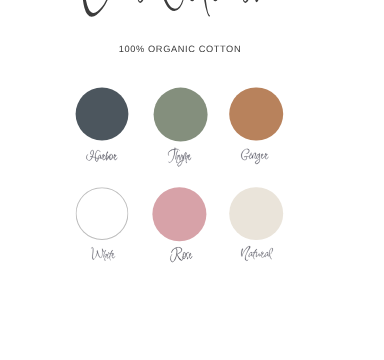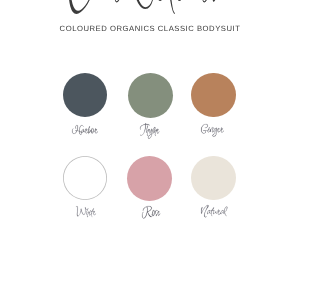--- a/index.html
+++ b/index.html
@@ -16,21 +16,21 @@
 </style>
 </head>
 <body>
 
 <div class="page">
 
   <svg class="script-head" id="script-head" preserveAspectRatio="none" viewBox="0 0 350.6 92" width="154" height="94" style="left: 65px; top: -80px;">
       <path d="M26.1 92Q16.7 92 12.1 84.7Q7.6 77.4 8 65.3Q4.5 65.7 2.2 62.9Q0 60.1 0 55Q0 49.9 2.7 43Q5.3 36.1 11.6 28.2Q14.9 24.1 18 20.7Q21.1 17.4 24.1 14.6Q27.5 9 31.1 4.9Q34.7 0.8 37.1 0.2Q37.6 0.1 37.9 0Q38.2 0 38.4 0Q39.3 0 39.3 0.5Q39.3 0.9 38.9 1.3Q38.4 1.8 37.9 2Q37.2 2.2 35.9 3.6Q34.6 5 33.4 6.5Q32.2 8 31.6 8.7Q36.1 5.5 40.5 4.1Q44.8 2.7 48.8 2.7Q54.8 2.7 60 5.3Q65.1 7.9 68.9 12.1Q72.7 16.3 74.9 21.2Q77.1 26.2 77.2 31Q77.5 40 74.8 48.4Q72.2 56.9 67.7 64.1Q63.2 71.4 57.7 76.9Q52.1 82.4 46.5 85.5Q34.7 92 26.1 92ZM29.7 88.8Q33 88.8 37 87.5Q41.1 86.3 45.9 83.7Q51.8 80.5 56.8 74.8Q61.8 69.2 65.5 62.2Q69.2 55.2 71.1 47.8Q73 40.5 72.7 33.9Q72.2 24.7 68.8 18.4Q65.4 12.1 60 8.8Q54.5 5.5 48 5.5Q42.7 5.5 37 7.8Q31.4 10.1 26 15Q19.9 23.4 16.2 35.1Q12.4 46.8 12 60.5Q12.3 60.6 12.7 60.6Q13 60.6 13.4 60.6H14.5Q16 60.6 15.6 61Q13.8 62.5 12.2 63.2Q12.4 70 14.2 75.8Q16 81.7 19.8 85.2Q23.6 88.8 29.7 88.8ZM8 61.8Q9.1 51.1 12.4 40.6Q15.6 30.2 19.9 21.2Q18.2 23.2 16.5 25.4Q14.7 27.7 13 30.1Q10.5 33.6 8.2 37.5Q5.8 41.4 4.3 45.3Q2.8 49.2 2.8 52.8Q2.8 55.8 4.1 58.3Q4.8 59.6 5.9 60.4Q6.9 61.3 8 61.8ZM81.4 75Q80.1 75 79.2 73.7Q78.4 72.4 78.5 69.5Q78.5 68.1 79.3 64.8Q80.1 61.6 81 57.6Q82 53.6 82.8 49.8Q83.5 46 83.5 43.6Q83.5 42.5 83.3 41.7Q83.1 41 82.3 41Q81.7 41 81.2 41.5Q80.7 42.1 80.2 42.6Q79.5 43.5 79.4 43.5Q79.3 43.5 79.3 43.2Q79.3 42 80.2 40.5Q81.2 39.1 82.5 39.1Q84.1 39.1 84.8 40.6Q85.5 42.2 85.5 45Q85.5 48.1 84.8 52Q84.1 55.9 83.3 59.3Q82.9 60.9 82.6 63.2Q82.3 65.5 82.3 67.7Q82.3 69.6 82.7 70.8Q83 72.1 84 72.1Q84.8 72.1 85.9 71.2Q87.1 70.2 88.7 67.9Q91 64.7 92.8 60.5Q94.7 56.4 96.3 53Q96.9 51.6 97.8 51.6Q100.1 51.6 100.1 54.1Q100.1 56 99.5 58.8Q99 61.7 99 64.3Q99 69 100.8 69Q101.7 69 102.7 67.8Q103.6 66.7 103.7 66.5Q104.3 65.8 104.8 65.8Q105.4 65.8 105.4 66.5Q105.4 67.8 103.9 69.3Q102.4 70.8 100.7 70.8Q99.1 70.8 98.2 69.7Q97.2 68.5 96.4 66.6Q95.5 64.3 95.5 62.6Q95.5 60.9 95.3 59.3Q94.6 61.7 92.9 64.4Q91.3 67.1 89.2 69.5Q87.2 72 85.1 73.5Q83 75 81.4 75ZM118 80.8Q114.8 80.8 113.1 77.8Q111.4 74.9 111.4 71.4Q111.4 68.1 112.5 64.5Q113.6 60.9 115.2 57.4Q116.9 53.9 118.7 51Q116.9 51.7 115.3 51.7Q114.5 51.7 113.9 51.5Q113.3 51.3 112.9 51.2Q112.4 52.4 111.2 55.2Q109.9 58 108.6 61Q107.2 64.1 106.2 66.2Q104.6 69.6 103.4 69.6Q102.8 69.6 102.8 68.8Q102.8 68.2 103.3 67.2Q105.6 62.9 107.7 58.7Q109.7 54.5 111.4 50.6Q111.2 50.1 111 49.2Q110.8 48.4 110.8 47.4Q110.8 46.3 111.1 45Q111.3 43.8 111.8 42.6Q112.1 41.9 112.9 40.5Q113.7 39.2 114.7 38Q115.7 36.9 116.6 36.9Q118.3 36.9 118.3 38.7Q118.3 40.4 117.3 42.6Q116.2 44.8 115.1 46.6Q114 48.5 114 49.4Q114 50.2 114.8 50.2Q115.9 50.2 117.6 49Q119.2 47.9 120.2 46.9Q120.7 46.4 121.8 45.3Q122.9 44.3 123.9 44.3Q124.9 44.3 125.2 44.9Q125.6 45.5 125.6 46.3Q125.6 47.2 124.8 48.5Q124 49.9 123 51.2Q121.9 52.5 121.2 53.4Q119.8 55.5 118 58.7Q116.2 61.9 114.9 65.5Q113.6 69.2 113.6 72.5Q113.6 74.7 114.7 77.1Q115.8 79.5 117.7 79.5Q119.4 79.5 121.4 77.7Q123.3 75.9 125.1 73.4Q126.8 70.9 128.2 68.6Q129.5 66.3 130 65.4Q130.2 64.9 130.7 64.1Q131.2 63.4 131.9 63.4Q132.5 63.4 132.5 64Q132.5 64.5 132.2 65.2Q132 65.8 131.8 66.3Q130.9 68.4 129.6 70.7Q128.3 73 127.8 73.8Q126.4 76.1 123.7 78.4Q120.9 80.8 118 80.8ZM182.8 87.2Q175.1 87.2 169.1 83.3Q163.1 79.5 159 73.1Q154.8 66.7 152.7 58.9Q150.5 51 150.5 43Q150.5 36 152.2 29.5Q153.9 23 157.5 17.8Q161.1 12.7 166.6 9.7Q172 6.7 179.5 6.7Q186.7 6.7 191.2 9.3Q195.8 11.9 198 16Q200.2 20.1 200.2 24.6Q200.2 29.1 198.1 33.3Q196 37.6 192.1 40.3Q188.1 43.1 182.4 43.3Q181.5 43.3 181.5 42.9Q181.5 42.1 183.4 41.9Q187.5 41.8 190.4 39.4Q193.3 37.1 194.8 33.4Q196.3 29.8 196.3 25.8Q196.3 21.5 194.5 17.5Q192.6 13.5 188.7 10.9Q184.8 8.3 178.7 8.3Q172.6 8.3 168.2 11Q163.8 13.7 161 18.3Q158.1 23 156.7 28.9Q155.3 34.8 155.3 41.3Q155.3 49.2 157.2 57Q159.2 64.8 162.9 71.2Q166.6 77.7 171.9 81.6Q177.2 85.4 184 85.4Q188.6 85.4 192.5 83.3Q196.4 81.3 198.9 77.2Q201.3 73 201.3 66.8Q201.3 64.6 201 62.2Q200.7 59.8 199.9 57.1Q199.8 56.8 199.8 56.4Q199.8 55.7 200.2 55.7Q200.7 55.7 201.1 56.7Q203 62.4 203 67.4Q203 73.3 200.5 77.8Q198 82.2 193.5 84.7Q189 87.2 182.8 87.2ZM216.7 79.3Q213.4 79.3 211.4 77.3Q209.3 75.3 208.3 72.2Q207.3 69 207.3 65.5Q207.3 63.4 207.7 61.5Q208.1 59.6 208.5 58.4Q208.4 57.7 208.4 56.9Q208.3 56.2 208.3 55.4Q208.3 52.5 208.9 49.1Q209.5 45.7 210.9 42.6Q212.2 39.5 214.2 37.5Q216.3 35.6 219.3 35.6Q221.9 35.6 224.4 37.8Q226.9 39.9 228.8 44Q229.9 46.3 230.4 48.9Q230.8 51.6 230.8 54.3Q230.8 58 230.1 61.6Q229.3 65.3 227.9 68.5Q226.9 70.8 225.3 73.3Q223.6 75.9 221.5 77.6Q219.4 79.3 216.7 79.3ZM217.2 77.1Q220.6 77.1 223.5 72.4Q225.6 69.1 226.5 64.8Q227.4 60.6 227.4 56.3Q227.4 53.1 227 50.1Q226.6 47.1 225.8 44.3Q225.1 41.8 223.5 39.8Q221.8 37.9 218.8 38.2Q216.4 38.4 214.6 40.6Q212.8 42.8 211.9 45.5Q210.9 48.3 210.9 50.3Q210.9 51.4 211.2 52Q211.5 51.2 212.7 49.3Q213.9 47.5 215.4 45.9Q216.9 44.4 218.2 44.4Q219.3 44.4 219.3 45.3Q218 45.4 216.8 46.8Q215.5 48.3 214.5 50.3Q213.4 52.3 212.8 54.2Q212.1 56.2 211.8 57.3Q211.7 57.7 211.5 58.3Q211.3 58.9 211.3 59.5Q211.3 60.2 212.1 61.8Q212.9 63.3 214.7 64.6Q216.5 65.9 219.6 65.9Q220.5 65.9 221.5 65.7Q222.5 65.5 223.4 65.3L224.1 65.1Q224.3 65.1 224.3 65.3Q224.3 65.6 223.7 66Q223 66.5 222.5 66.7Q221.1 67.4 219.4 67.4Q216.9 67.4 214.7 65.8Q212.4 64.3 210.7 62.3Q210.6 63.1 210.6 63.8Q210.6 64.6 210.6 65.3Q210.6 71.1 212.6 74.1Q214.6 77.1 217.2 77.1ZM249.3 91.7Q248 91.7 246.9 90.7Q245.7 89.7 244.9 88.7Q241.7 85 239.6 78.9Q237.4 72.8 236.3 65.4Q235.2 58.1 235.2 50.5Q235.2 43.4 236.2 36.7Q237.1 30 239.1 24.5Q241.1 19 244.1 15.7Q248 11.3 251.6 11.3Q253.8 11.3 255.2 13.2Q256.5 15.2 256.5 19.4Q256.5 23.4 254.9 29.5Q253.4 35.7 249.7 44.2Q248.4 47 246.9 49.8Q245.5 52.6 243.9 55.7Q243.3 56.9 242.9 56.9Q242.7 56.9 242.7 56.5Q242.7 55.7 243.4 54.4Q252.5 37.3 252.5 20.4Q252.5 13.7 249.7 13.7Q247.7 13.7 245 17.6Q241.3 23.1 239.9 30.6Q238.5 38.2 238.5 45.9Q238.5 51.7 239 57.1Q239.5 62.6 240.2 67Q240.5 68.9 241.1 72.1Q241.7 75.3 242.7 78.8Q243.7 82.4 245 85.3Q246.2 88.3 247.7 89.6Q248.1 89.9 248.6 90.2Q249 90.6 249.6 90.7Q250.5 90.7 250.5 91.2Q250.5 91.7 249.3 91.7ZM260.7 79.3Q257.4 79.3 255.4 77.3Q253.3 75.3 252.3 72.2Q251.3 69 251.3 65.5Q251.3 63.4 251.7 61.5Q252.1 59.6 252.5 58.4Q252.4 57.7 252.4 56.9Q252.3 56.2 252.3 55.4Q252.3 52.5 252.9 49.1Q253.5 45.7 254.9 42.6Q256.2 39.5 258.2 37.5Q260.3 35.6 263.3 35.6Q265.9 35.6 268.4 37.8Q270.9 39.9 272.8 44Q273.9 46.3 274.4 48.9Q274.8 51.6 274.8 54.3Q274.8 58 274.1 61.6Q273.3 65.3 271.9 68.5Q270.9 70.8 269.2 73.3Q267.6 75.9 265.5 77.6Q263.4 79.3 260.7 79.3ZM261.2 77.1Q264.6 77.1 267.5 72.4Q269.6 69.1 270.5 64.8Q271.4 60.6 271.4 56.3Q271.4 53.1 271 50.1Q270.6 47.1 269.8 44.3Q269.1 41.8 267.5 39.8Q265.8 37.9 262.8 38.2Q260.4 38.4 258.6 40.6Q256.8 42.8 255.9 45.5Q254.9 48.3 254.9 50.3Q254.9 51.4 255.2 52Q255.5 51.2 256.7 49.3Q257.9 47.5 259.4 45.9Q260.9 44.4 262.2 44.4Q263.3 44.4 263.3 45.3Q262 45.4 260.8 46.8Q259.5 48.3 258.5 50.3Q257.4 52.3 256.8 54.2Q256.1 56.2 255.8 57.3Q255.7 57.7 255.5 58.3Q255.3 58.9 255.3 59.5Q255.3 60.2 256.1 61.8Q256.9 63.3 258.7 64.6Q260.5 65.9 263.6 65.9Q264.5 65.9 265.5 65.7Q266.5 65.5 267.4 65.3L268.1 65.1Q268.3 65.1 268.3 65.3Q268.3 65.6 267.6 66Q267 66.5 266.5 66.7Q265.1 67.4 263.4 67.4Q260.9 67.4 258.7 65.8Q256.4 64.3 254.7 62.3Q254.6 63.1 254.6 63.8Q254.6 64.6 254.6 65.3Q254.6 71.1 256.6 74.1Q258.6 77.1 261.2 77.1ZM280.8 75Q279.5 75 278.7 73.7Q277.8 72.4 277.9 69.5Q277.9 68.1 278.7 64.8Q279.5 61.6 280.5 57.6Q281.4 53.6 282.2 49.8Q282.9 46 282.9 43.6Q282.9 42.5 282.7 41.7Q282.5 41 281.7 41Q281.1 41 280.6 41.5Q280.1 42.1 279.6 42.6Q278.9 43.5 278.8 43.5Q278.7 43.5 278.7 43.2Q278.7 42 279.7 40.5Q280.6 39.1 281.9 39.1Q283.5 39.1 284.2 40.6Q284.9 42.2 284.9 45Q284.9 48.1 284.2 52Q283.5 55.9 282.7 59.3Q282.3 60.9 282 63.2Q281.7 65.5 281.7 67.7Q281.7 69.6 282.1 70.8Q282.4 72.1 283.4 72.1Q284.2 72.1 285.4 71.2Q286.5 70.2 288.1 67.9Q290.4 64.7 292.2 60.5Q294.1 56.4 295.7 53Q296.3 51.6 297.2 51.6Q299.5 51.6 299.5 54.1Q299.5 56 299 58.8Q298.4 61.7 298.4 64.3Q298.4 69 300.2 69Q301.1 69 302.1 67.8Q303 66.7 303.1 66.5Q303.7 65.8 304.2 65.8Q304.8 65.8 304.8 66.5Q304.8 67.8 303.3 69.3Q301.8 70.8 300.1 70.8Q298.5 70.8 297.6 69.7Q296.6 68.5 295.8 66.6Q294.9 64.3 294.9 62.6Q294.9 60.9 294.7 59.3Q294 61.7 292.4 64.4Q290.7 67.1 288.7 69.5Q286.6 72 284.5 73.5Q282.4 75 280.8 75ZM317.4 80.8Q314.2 80.8 312.5 77.8Q310.8 74.9 310.8 71.4Q310.8 68.1 311.9 64.5Q313 60.9 314.6 57.4Q316.3 53.9 318.1 51Q316.3 51.7 314.7 51.7Q313.9 51.7 313.3 51.5Q312.7 51.3 312.3 51.2Q311.8 52.4 310.6 55.2Q309.3 58 308 61Q306.6 64.1 305.6 66.2Q304 69.6 302.8 69.6Q302.2 69.6 302.2 68.8Q302.2 68.2 302.7 67.2Q305 62.9 307.1 58.7Q309.1 54.5 310.8 50.6Q310.6 50.1 310.4 49.2Q310.2 48.4 310.2 47.4Q310.2 46.3 310.4 45Q310.7 43.8 311.2 42.6Q311.5 41.9 312.3 40.5Q313.1 39.2 314.1 38Q315.1 36.9 316 36.9Q317.7 36.9 317.7 38.7Q317.7 40.4 316.6 42.6Q315.6 44.8 314.5 46.6Q313.4 48.5 313.4 49.4Q313.4 50.2 314.2 50.2Q315.3 50.2 317 49Q318.6 47.9 319.6 46.9Q320.1 46.4 321.2 45.3Q322.3 44.3 323.3 44.3Q324.3 44.3 324.6 44.9Q325 45.5 325 46.3Q325 47.2 324.2 48.5Q323.4 49.9 322.4 51.2Q321.3 52.5 320.6 53.4Q319.2 55.5 317.4 58.7Q315.6 61.9 314.3 65.5Q313 69.2 313 72.5Q313 74.7 314.1 77.1Q315.2 79.5 317.1 79.5Q318.8 79.5 320.8 77.7Q322.7 75.9 324.4 73.4Q326.2 70.9 327.5 68.6Q328.9 66.3 329.4 65.4Q329.6 64.9 330.1 64.1Q330.6 63.4 331.3 63.4Q331.9 63.4 331.9 64Q331.9 64.5 331.6 65.2Q331.4 65.8 331.2 66.3Q330.3 68.4 329 70.7Q327.7 73 327.2 73.8Q325.8 76.1 323.1 78.4Q320.3 80.8 317.4 80.8ZM338.6 80.1Q337.3 80.1 336.8 79.2Q336.2 78.4 336.2 77.6Q336.2 76 337.6 74.3Q338.1 73.7 339 72.7Q339.9 71.6 340.3 71Q339 69.2 336.8 67.7Q334.6 66.2 332.5 63.9Q330.6 61.8 329.3 58.8Q328 55.7 328 52.9Q328 49.6 329.5 46.6Q331 43.6 333.2 41.4Q335.6 39 338.5 37.5Q341.4 36.1 344.5 36.1Q346.6 36.1 348.6 37.1Q350.6 38.1 350.6 40.4Q350.6 43.1 349.4 43.1Q348.9 43.1 348.7 42.1Q348.6 41.6 348.6 41Q348.6 40.5 348.6 40.3Q348.6 39.3 347.7 38.5Q346.8 37.8 345.7 37.8Q343.4 37.8 340.6 39.6Q337.8 41.4 335.9 43.8Q334 46.3 332.8 49.4Q331.6 52.6 331.6 55.5Q331.6 59.1 333.2 61.7Q334.8 64.3 337.1 66.3Q339.3 68.3 341.1 70.2Q342 69.1 343.1 68.1Q344.1 67.1 345 66.5Q345.8 66 346.1 66Q346.4 66 346.4 66.3Q346.4 66.8 345.5 67.5Q345.3 67.7 344.4 68.7Q343.4 69.6 342.1 71Q342.9 71.9 343.4 72.9Q343.9 73.9 343.9 75.1Q343.9 76.7 342.1 78.4Q340.3 80.1 338.6 80.1ZM339.7 77.4Q340.4 77.4 341.1 76.1Q341.7 74.9 341.7 73.7Q341.7 73.1 341.5 72.6Q341.3 72.1 341.2 72Q340.4 73 339.8 74.2Q339.1 75.3 339.1 76.2Q339.1 77.4 339.7 77.4Z" fill="#3c3c3c"></path>
     </svg>
 
-  <div class="subtitle line1">COLOURED ORGANICS CLASSIC BODYSUIT</div>
+  <div class="subtitle line2">100% ORGANIC COTTON</div>
 
   <div id="swatch-layer">
       <div class="swatch" style="left: 62.7px; top: 73.1px; width: 44.2px; height: 44.2px; background: rgb(76, 86, 94);"></div>
       <svg class="lbl" viewBox="0 0 206.5 86" preserveAspectRatio="none" width="25.8" height="9.6" aria-label="Harbor" style="left: 71.6px; top: 125px;">
         <title>Harbor</title>
         <path d="M69.8 86Q69.1 86 68.2 85.8Q67.4 85.6 66.6 85.2Q63.1 83.4 61 79Q59 74.6 58 68.6Q57.1 62.6 56.9 56.3Q48.9 53.7 40.8 52.6L38.8 57.9Q36.7 63.6 33 68.3Q29.3 73 24.9 75.8Q20.5 78.5 16.2 78.5Q12 78.5 8.2 75.3Q4.3 72.2 1.6 65.1Q0.8 62.9 0.4 60.6Q0 58.2 0 55.8Q0 52 0.9 48.2Q1.7 44.5 3 41.3Q4.1 38.9 6 36.1Q7.9 33.3 9.6 31.6Q10.1 31.1 10.9 30.5Q11.7 29.9 12 29.9Q12.1 29.9 12.1 30Q12.1 30.5 10.6 32.1Q6.6 36.3 4.8 42.1Q3 47.9 3 53.8Q3 60.6 5.2 66.4Q7.4 72.2 10.3 74.7Q13.2 77.2 16.3 77.2Q19.3 77.2 22.4 75.2Q25.4 73.3 28 70.4Q30.3 67.8 32.7 63Q35.1 58.2 37.3 52.2Q36.1 52.1 35 52.1Q33.9 52 32.8 52Q28.9 52 26.3 52.6H26Q25 52.6 25 51.3Q25 50.5 25.5 49.7Q25.9 48.9 26.7 48.8Q28.2 48.5 30.3 48.5Q32 48.5 34 48.7Q36.1 48.9 38.3 49.3Q38.9 47.6 39.5 45.9Q40 44.1 40.5 42.3Q42.5 35.2 43.8 28.1Q45 21 45 15.1Q45 10.7 44.2 7.2Q43.4 3.7 41.6 1.7Q40.7 0.7 39.7 0.7Q38.6 0.7 37.3 1.7Q35.2 3.4 33.6 7.3Q31.9 11.1 31 15.8Q30.1 20.4 30.1 24.4Q30.1 26.7 30.5 28.6Q30.9 30.5 31.6 31.6Q32.1 32.3 32.5 32.6Q33 32.8 33.4 32.8Q33.8 32.8 34.2 32.7Q34.5 32.6 34.7 32.6Q35.2 32.6 35.2 32.8Q35.2 33 34.4 33.4Q33.6 33.7 32.6 33.7Q32.2 33.7 31.9 33.7Q31.5 33.6 31.2 33.5Q29.1 32.6 28.2 30.1Q27.2 27.6 27.2 24.3Q27.2 20.5 28.2 16.3Q29.3 12.1 31.1 8.4Q32.9 4.7 35.2 2.4Q37.5 0 40 0Q41.9 0 43.6 1.4Q46.2 3.5 47.2 7.4Q48.3 11.3 48.3 16.2Q48.3 21.5 47.3 27.6Q46.3 33.6 44.8 39.4Q43.3 45.2 41.7 49.9Q45.5 50.6 49.4 51.7Q53.3 52.8 56.8 54Q56.8 50.6 57.3 45.5Q57.8 40.4 59 34.5Q60.1 28.6 61.9 22.8Q63.6 17 66 12.2Q68.3 7.4 71.3 4.5Q74.3 1.6 78 1.6Q81.3 1.6 85.1 4.4Q88.9 7.2 93.2 13.6Q94 14.7 94 15.5Q94 16 93.4 15.7Q92.8 15.4 91.6 13.7Q88 8.2 84.8 5.9Q81.7 3.5 79 3.5Q76 3.5 73.5 5.8Q70.9 8.1 68.9 12Q66.9 15.8 65.4 20.4Q63.8 25 62.8 29.7Q61.7 34.3 61.1 38.2Q60.5 42.2 60.4 44.6Q60.3 46.2 60.2 47.8Q60.2 49.3 60.2 50.8Q60.2 51.9 60.2 53Q60.3 54.1 60.3 55.2Q66.5 57.6 70.2 61.1Q74 64.6 75.7 68.4Q77.3 72.2 77.3 75.7Q77.3 80 75.2 83Q73 86 69.8 86ZM70 85Q71.5 85 72.7 83.5Q75.6 79.7 75.6 75.6Q75.6 71.6 73.3 68.1Q71 64.5 67.5 61.8Q64 59 60.4 57.6Q60.7 63.7 61.6 69.2Q62.5 74.6 64.2 78.6Q65.9 82.5 68.4 84.4Q69.3 85 70 85ZM78.9 68.6Q77.1 68.6 76.3 67.1Q75.5 65.5 75.5 63.4Q75.5 60.7 76.4 57.1Q77.4 53.5 79 49.7Q80.6 45.8 82.7 42.6Q84.7 39.3 87 37.2Q89.3 35.2 91.5 35.2Q93.5 35.2 95 37Q96.4 38.7 96.4 40.9Q96.4 42.2 96 43.1Q95.6 43.9 95.1 43.9Q94.7 43.9 94.4 43.3Q93.4 41 92.2 40Q91.1 39 89.9 39Q87.9 39 86 41.2Q84 43.5 82.8 46.4Q81.8 48.6 80.9 51.7Q80.1 54.7 79.5 57.7Q79 60.6 79 62.5Q79 65.9 80.6 65.9Q82.6 65.9 85.7 61.5Q88 58.3 89.8 54.1Q91.7 49.9 93 46.8Q93.5 45.8 94.1 45.5Q94.7 45.2 95.2 45.2Q96.4 45.2 96.8 46.2Q97.1 47.2 97.1 47.9Q97.1 50.5 96.6 52.6Q96.1 54.6 96.1 57.5Q96.1 59.6 96.4 61.4Q96.8 63.1 97.7 63.1Q98.8 63.1 100.5 60.3Q100.9 59.5 101.7 59.5Q102.6 59.5 102.6 60.4Q102.6 61.7 100.8 63.2Q99 64.6 97.2 64.6Q94.8 64.6 93.8 62.6Q92.1 59.3 92.1 56.7Q92.1 54 92 53Q91.5 54.2 90.1 56.8Q88.7 59.3 86.8 62.1Q84.9 64.8 82.8 66.7Q80.7 68.6 78.9 68.6ZM115 74.4Q111.8 74.4 110.1 71.5Q108.4 68.5 108.4 65Q108.4 61.7 109.5 58.1Q110.6 54.5 112.2 51Q113.9 47.5 115.7 44.6Q113.9 45.3 112.3 45.3Q111.5 45.3 110.9 45.1Q110.3 44.9 109.9 44.8Q109.4 46 108.2 48.8Q106.9 51.6 105.6 54.7Q104.2 57.7 103.2 59.8Q101.6 63.2 100.4 63.2Q99.8 63.2 99.8 62.4Q99.8 61.8 100.3 60.8Q102.6 56.5 104.7 52.3Q106.7 48.1 108.4 44.2Q108.2 43.7 108 42.9Q107.8 42 107.8 41Q107.8 39.9 108.1 38.7Q108.3 37.4 108.8 36.2Q109.1 35.5 109.9 34.2Q110.7 32.8 111.7 31.7Q112.7 30.5 113.6 30.5Q115.3 30.5 115.3 32.3Q115.3 34 114.3 36.2Q113.2 38.4 112.1 40.3Q111 42.1 111 43Q111 43.8 111.8 43.8Q112.9 43.8 114.6 42.7Q116.2 41.5 117.2 40.5Q117.7 40 118.8 39Q119.9 37.9 120.9 37.9Q121.9 37.9 122.2 38.5Q122.6 39.1 122.6 39.9Q122.6 40.8 121.8 42.2Q121 43.5 120 44.8Q118.9 46.1 118.2 47Q116.8 49.1 115 52.3Q113.2 55.5 111.9 59.2Q110.6 62.8 110.6 66.1Q110.6 68.3 111.7 70.7Q112.8 73.1 114.7 73.1Q116.4 73.1 118.4 71.3Q120.3 69.5 122.1 67Q123.8 64.5 125.2 62.2Q126.5 59.9 127 59Q127.2 58.5 127.7 57.8Q128.2 57 128.9 57Q129.5 57 129.5 57.6Q129.5 58.1 129.2 58.8Q129 59.4 128.8 59.9Q127.9 62 126.6 64.3Q125.3 66.6 124.8 67.4Q123.4 69.7 120.7 72.1Q117.9 74.4 115 74.4ZM133.5 78.2Q132.9 78.2 132.5 77.2Q131.5 75.1 131 71Q130.5 66.8 130.5 61.6Q130.5 55.5 131.1 48.9Q129.8 50.5 128.7 52.1Q127.5 53.6 126.8 54.3Q126.4 54.7 126 54.7Q125.2 54.7 125.2 53.6Q125.2 52.6 126.4 51.2Q127.5 49.8 129 48.4Q130.5 46.9 131.4 46.1Q132.1 38.7 133.3 31.8Q134.5 24.9 136.1 19.8Q137.6 14.6 139.4 12.6Q140.3 11.7 141.5 11.7Q142.6 11.7 143.3 12.4Q144 13 144 14.1Q144 15.4 142.9 17.8Q141.7 20.1 140.2 23.1Q138.7 26 137.3 31.6Q135.9 37.2 134.8 43.7Q137.8 42.1 141.2 42.1Q145.2 42.1 147.1 44.6Q148.9 47 148.9 50.5Q148.9 53.7 147.7 57.2Q146.4 60.7 144.6 63.7Q142.8 66.7 141.1 68.5Q140.1 69.5 139 70.6Q137.9 71.7 136.2 71.7Q134.9 71.7 134.3 70.7Q133.7 69.7 133.7 68.5Q133.7 67.6 134.4 65.7Q135.1 63.8 136.2 61.6Q137.2 59.4 138.3 57.4Q139.4 55.4 140.2 54.2Q140.6 53.5 141.4 52.5Q142.1 51.4 142.5 51.4Q142.7 51.4 142.7 51.7Q142.7 52.1 142.2 53.1Q141.7 54 141.2 54.8Q140.2 56.7 138.9 59.4Q137.6 62.1 136.6 64.8Q135.6 67.4 135.6 69.1Q135.6 69.9 136.1 69.9Q136.6 69.9 137.4 69.2Q138.1 68.4 138.9 67.5Q139.7 66.5 140 66.1Q142.3 62.9 143.7 58.7Q145.1 54.5 145.1 50.9Q145.1 47.8 144 45.8Q142.9 43.7 140.3 43.7Q137.9 43.7 134.4 45.9Q133.6 51.2 133.1 56.5Q132.6 61.7 132.6 66.1Q132.6 68.9 132.9 71.1Q133.1 73.3 133.6 74.7Q133.9 75.4 134 76Q134.1 76.5 134.1 77Q134.1 78.2 133.5 78.2ZM161.4 72.9Q158.1 72.9 156.1 70.9Q154 68.9 153 65.8Q152 62.6 152 59.1Q152 57 152.4 55.1Q152.8 53.2 153.2 52Q153.1 51.3 153.1 50.6Q153 49.8 153 49Q153 46.1 153.6 42.7Q154.2 39.3 155.6 36.2Q156.9 33.1 158.9 31.2Q161 29.2 164 29.2Q166.6 29.2 169.1 31.4Q171.6 33.5 173.5 37.6Q174.6 39.9 175.1 42.6Q175.5 45.2 175.5 47.9Q175.5 51.6 174.8 55.3Q174 58.9 172.6 62.1Q171.6 64.4 170 67Q168.3 69.5 166.2 71.2Q164.1 72.9 161.4 72.9ZM161.9 70.7Q165.3 70.7 168.2 66Q170.3 62.7 171.2 58.5Q172.1 54.2 172.1 49.9Q172.1 46.7 171.7 43.7Q171.3 40.7 170.5 37.9Q169.8 35.4 168.2 33.5Q166.5 31.5 163.5 31.8Q161.1 32 159.3 34.2Q157.5 36.4 156.6 39.2Q155.6 41.9 155.6 43.9Q155.6 45 155.9 45.6Q156.2 44.8 157.4 43Q158.6 41.1 160.1 39.6Q161.6 38 162.9 38Q164 38 164 38.9Q162.7 39 161.5 40.5Q160.2 41.9 159.2 43.9Q158.1 45.9 157.4 47.9Q156.8 49.8 156.5 50.9Q156.4 51.3 156.2 51.9Q156 52.5 156 53.1Q156 53.8 156.8 55.4Q157.6 56.9 159.4 58.2Q161.2 59.5 164.3 59.5Q165.2 59.5 166.2 59.3Q167.2 59.1 168.1 58.9L168.8 58.7Q169 58.7 169 58.9Q169 59.2 168.4 59.7Q167.7 60.1 167.2 60.3Q165.8 61 164.1 61Q161.6 61 159.3 59.5Q157.1 57.9 155.4 55.9Q155.3 56.7 155.3 57.5Q155.3 58.2 155.3 58.9Q155.3 64.7 157.3 67.7Q159.3 70.7 161.9 70.7ZM192 74.4Q188.8 74.4 187.1 71.5Q185.4 68.5 185.4 65Q185.4 61.7 186.5 58.1Q187.6 54.5 189.3 51Q190.9 47.5 192.7 44.6Q190.9 45.3 189.3 45.3Q188.5 45.3 187.9 45.1Q187.3 44.9 186.9 44.8Q186.4 46 185.2 48.8Q183.9 51.6 182.6 54.7Q181.2 57.7 180.2 59.8Q178.6 63.2 177.4 63.2Q176.8 63.2 176.8 62.4Q176.8 61.8 177.3 60.8Q179.6 56.5 181.7 52.3Q183.7 48.1 185.4 44.2Q185.2 43.7 185 42.9Q184.8 42 184.8 41Q184.8 39.9 185.1 38.7Q185.3 37.4 185.8 36.2Q186.1 35.5 186.9 34.2Q187.7 32.8 188.7 31.7Q189.7 30.5 190.6 30.5Q192.3 30.5 192.3 32.3Q192.3 34 191.2 36.2Q190.2 38.4 189.1 40.3Q188 42.1 188 43Q188 43.8 188.8 43.8Q189.9 43.8 191.6 42.7Q193.2 41.5 194.2 40.5Q194.7 40 195.8 39Q196.9 37.9 197.9 37.9Q198.9 37.9 199.3 38.5Q199.6 39.1 199.6 39.9Q199.6 40.8 198.8 42.2Q198 43.5 197 44.8Q195.9 46.1 195.2 47Q193.8 49.1 192 52.3Q190.2 55.5 188.9 59.2Q187.6 62.8 187.6 66.1Q187.6 68.3 188.7 70.7Q189.8 73.1 191.7 73.1Q193.4 73.1 195.4 71.3Q197.3 69.5 199.1 67Q200.8 64.5 202.2 62.2Q203.5 59.9 204 59Q204.2 58.5 204.7 57.8Q205.2 57 205.9 57Q206.5 57 206.5 57.6Q206.5 58.1 206.3 58.8Q206 59.4 205.8 59.9Q204.9 62 203.6 64.3Q202.3 66.6 201.8 67.4Q200.4 69.7 197.7 72.1Q194.9 74.4 192 74.4Z" fill="#4d4d57" stroke="#4d4d57" stroke-width="0.9" stroke-linejoin="round" stroke-linecap="round"></path>
       </svg>
       <span class="sr">Harbor</span>
       <div class="swatch" style="left: 128.3px; top: 72.6px; width: 45.2px; height: 45.2px; background: rgb(132, 143, 125);"></div>
       <svg class="lbl" viewBox="0 0 177.2 114.1" preserveAspectRatio="none" width="19.3" height="15.6" aria-label="Thyme" style="left: 140px; top: 122.5px;">

